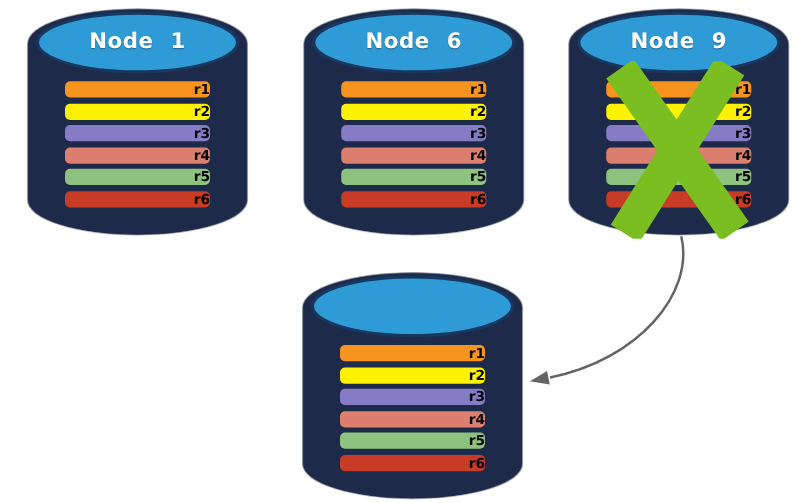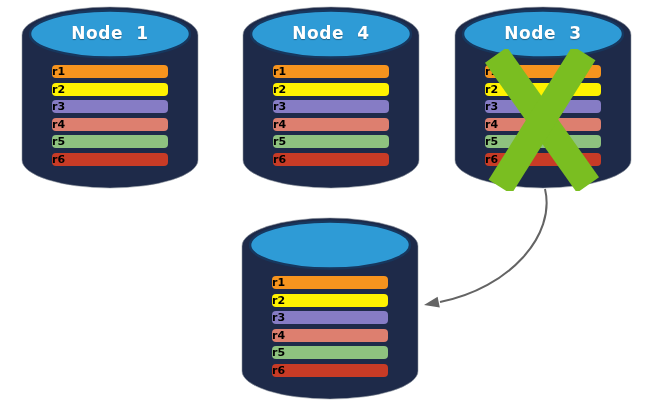--- a/index.html
+++ b/index.html
@@ -18,21 +18,21 @@
 
   .title {
     position:absolute; left:0; right:0; top:17px; text-align:center;
     color:#ffffff; font-size:17px; font-weight:bold; word-spacing:7px;
     letter-spacing:0.5px; line-height:22px;
     text-shadow:0 1px 1px rgba(0,0,0,0.35);
   }
   .bars { position:absolute; left:31px; right:31px; top:60px; }
   .bar {
     height:13px; margin-bottom:4.5px; border-radius:4px;
-    text-align:left; font-size:11px; font-weight:bold; color:#000000;
+    text-align:right; font-size:11px; font-weight:bold; color:#000000;
     line-height:13px;
   }
   .xmark { position:absolute; left:30px; top:44px; width:120px; height:142px; display:none; }
   .node.failed .xmark { display:block; }
 </style>
 </head>
 <body>
 
 <div id="canvas">
 
@@ -74,21 +74,21 @@
   </div>
 </div>
 
   </div>
 
   <div class="node" style="left: 242px; top: 5px;">
     <svg class="cyl" viewBox="0 0 178 184">
       <path class="body" d="M1,30 A88,28 0 0 1 177,30 L177,155 A88,28 0 0 1 1,155 Z" fill="#1e2a49"></path>
       <ellipse class="top" cx="89" cy="29" rx="80" ry="23.5" fill="#2e9bd6"></ellipse>
     </svg>
-    <div class="title">Node 4</div>
+    <div class="title">Node 6</div>
     <div class="bars">
   <div class="bar" style="background: rgb(247, 148, 30);">
     <span>r1</span>
   </div>
 
   <div class="bar" style="background: rgb(255, 242, 0);">
     <span>r2</span>
   </div>
 
   <div class="bar" style="background: rgb(134, 124, 197);">
@@ -108,21 +108,21 @@
   </div>
 </div>
 
   </div>
 
   <div class="node failed" style="left: 454px; top: 5px;">
     <svg class="cyl" viewBox="0 0 178 184">
       <path class="body" d="M1,30 A88,28 0 0 1 177,30 L177,155 A88,28 0 0 1 1,155 Z" fill="#1e2a49"></path>
       <ellipse class="top" cx="89" cy="29" rx="80" ry="23.5" fill="#2e9bd6"></ellipse>
     </svg>
-    <div class="title">Node 3</div>
+    <div class="title">Node 9</div>
     <div class="bars">
   <div class="bar" style="background: rgb(247, 148, 30);">
     <span>r1</span>
   </div>
 
   <div class="bar" style="background: rgb(255, 242, 0);">
     <span>r2</span>
   </div>
 
   <div class="bar" style="background: rgb(134, 124, 197);">

